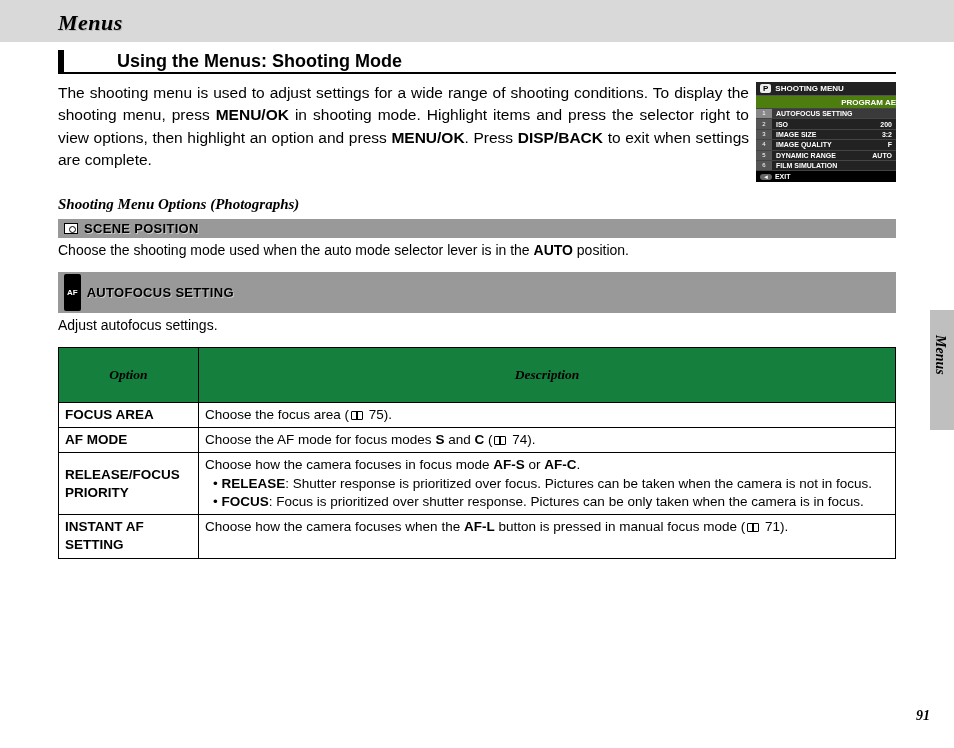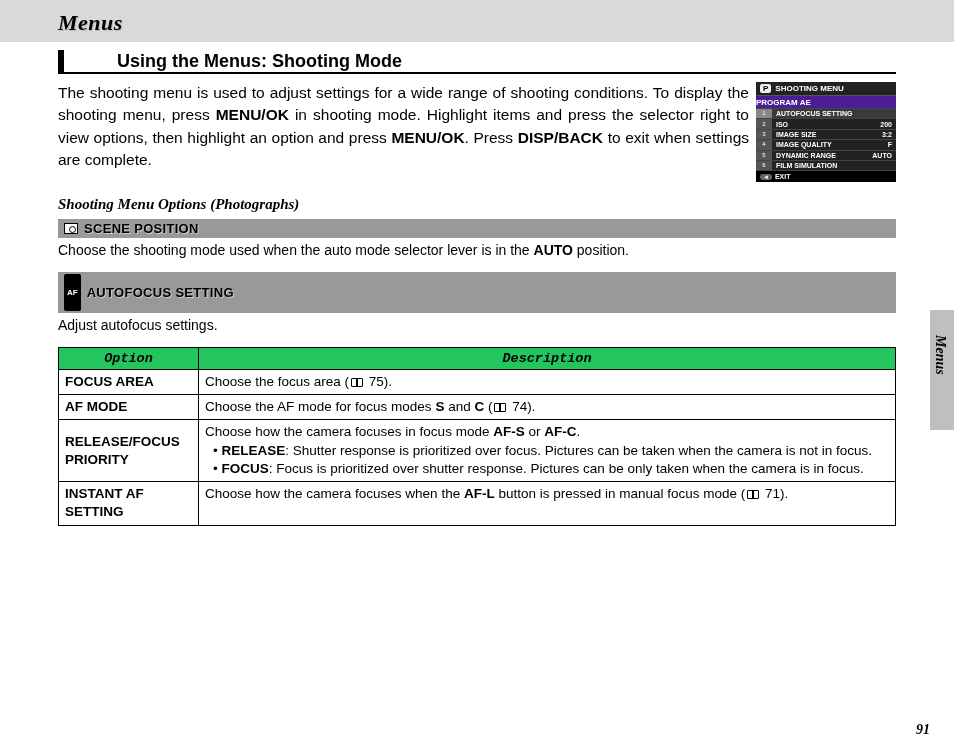--- a/index.html
+++ b/index.html
@@ -10,49 +10,49 @@
   .content { padding: 8px 58px 0 58px; }
   .section-row { display: flex; align-items: center; border-bottom: 2px solid #000; margin-bottom: 8px; }
   .section-bar { width: 6px; height: 22px; background: #000; margin-right: 8px; }
   .section-title { font-weight: 700; font-size: 18px; margin-left: 45px; }
   .body-row { display: flex; gap: 7px; margin-bottom: 14px; }
   .body-text { flex: 1; font-size: 15.5px; line-height: 1.45; text-align: justify; }
   .body-text .bold { font-weight: 700; }
   .menu-shot { width: 140px; font-size: 8px; }
   .menu-shot .head { background: #222; color: #fff; padding: 2px 4px; border-bottom: 1px solid #555; display: flex; gap: 4px; font-weight: 700; }
   .menu-shot .head .p { background: #eee; color: #000; padding: 0 3px; border-radius: 2px; }
-  .menu-shot .program { background: #4c1d95; color: #fff; text-align: left; padding: 1.5px 0; font-weight: 700; }
+  .menu-shot .program { background: #4d7c0f; color: #fff; text-align: right; padding: 1.5px 0; font-weight: 700; }
   .menu-shot .row { background: #222; color: #fff; display: flex; padding: 1.2px 4px; border-top: 1px solid #444; font-size: 7px; }
   .menu-shot .row.active { background: #3a3a3a; }
   .menu-shot .row .tab { width: 16px; background: #555; margin: -1.2px 4px -1.2px -4px; padding: 1.2px 2px; font-size: 6px; text-align: center; }
   .menu-shot .row.active .tab { background: #888; }
   .menu-shot .row .label { flex: 1; font-weight: 700; }
   .menu-shot .row .val { font-weight: 700; }
   .menu-shot .exit { background: #000; color: #fff; padding: 2px 4px; font-size: 7px; font-weight: 700; border-top: 1px solid #444; }
   .menu-shot .exit .k { background: #666; padding: 0 3px; border-radius: 3px; margin-right: 3px; font-size: 6px; }
   .sub-title { font-family: Georgia, "Times New Roman", serif; font-style: italic; font-weight: 700; font-size: 15px; margin-bottom: 6px; }
   .option-header { background: #999; color: #000; display: flex; align-items: center; padding: 2px 6px; margin-bottom: 3px; }
   .option-header .icon { width: 14px; height: 11px; border: 1.5px solid #000; margin-right: 6px; position: relative; background: #fff; }
   .option-header .icon.cam::after { content: ""; position: absolute; width: 5px; height: 5px; border: 1px solid #000; border-radius: 50%; top: 1.5px; left: 3.5px; }
   .option-header .icon.af-label { border: none; width: auto; height: auto; background: #000; color: #fff; font-size: 8px; font-weight: 700; padding: 14px 3px; border-radius: 2px; }
   .option-header .txt { font-weight: 700; font-size: 13px; letter-spacing: 0.3px; text-shadow: 1px 1px 0 #ccc; }
   .option-desc { font-size: 14px; margin-bottom: 12px; line-height: 1.35; }
   .option-desc .bold { font-weight: 700; }
   table { width: 100%; border-collapse: collapse; font-size: 13.5px; }
-  th { background: #22c55e; font-family: Liberation Mono, monospace; font-style: italic; font-weight: 700; padding: 3px; border: 1px solid #000; }
+  th { background: #15803d; font-family: Liberation Serif, serif; font-style: italic; font-weight: 700; padding: 19px; border: 1px solid #000; }
   td { border: 1px solid #000; padding: 3px 6px; vertical-align: top; line-height: 1.35; }
   td.opt { font-weight: 700; width: 140px; vertical-align: middle; }
   .bullet-line { padding-left: 8px; }
   .book-icon { display: inline-block; width: 12px; height: 9px; position: relative; margin: 0 2px; vertical-align: middle; }
   .book-icon::before, .book-icon::after { content: ""; position: absolute; width: 5px; height: 7px; border: 1px solid #000; top: 0; }
   .book-icon::before { left: 0; border-radius: 1px 0 0 1px; }
   .book-icon::after { right: 0; border-radius: 0 1px 1px 0; }
   .side-tab { position: absolute; right: 0; top: 310px; width: 24px; height: 120px; background: #bfbfbf; }
   .side-label { position: absolute; right: 6px; top: 335px; writing-mode: vertical-rl; font-family: Georgia, serif; font-style: italic; font-weight: 700; font-size: 14px; }
-  .page-num { position: absolute; bottom: 10px; right: 24px; font-family: Georgia, serif; font-style: italic; font-weight: 700; font-size: 14px; text-align: center; }
+  .page-num { position: absolute; bottom: 24px; right: 24px; font-family: Georgia, serif; font-style: italic; font-weight: 700; font-size: 14px; text-align: center; }
   .cell-bold { font-weight: 700; }
 </style>
 </head>
 <body>
 
 <div class="page">
   <div class="top-bar">
     <div class="title">Menus</div>
   </div>
 

